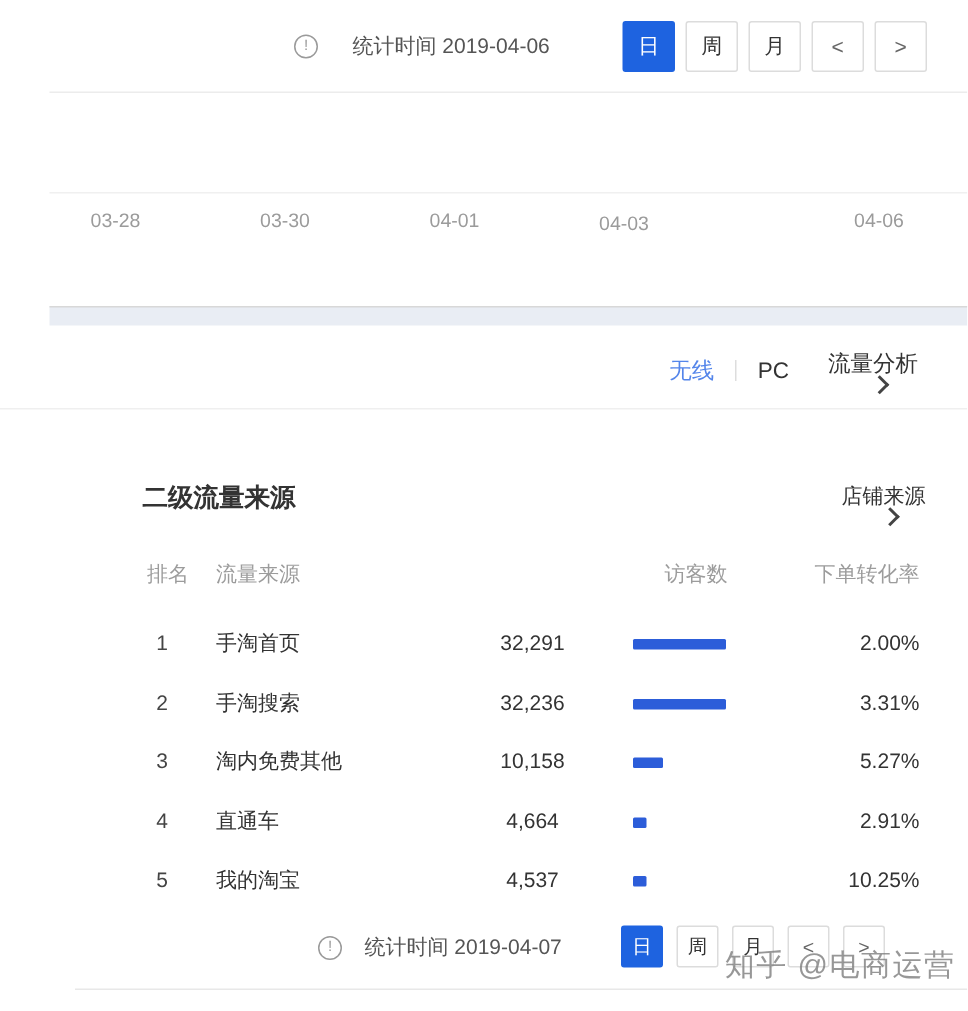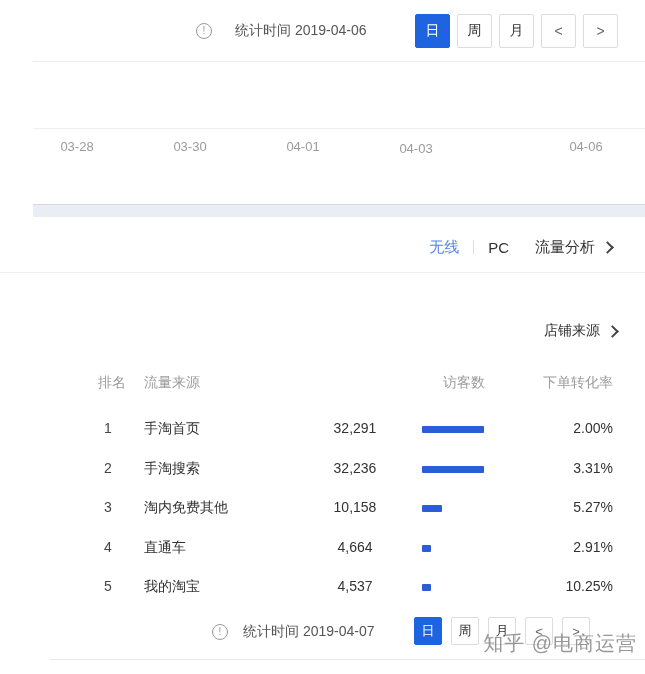--- a/index.html
+++ b/index.html
@@ -26,21 +26,21 @@
   .pbtn.arrow{color:#666;}
   
   .date-tick{position:absolute;transform:translateX(-50%);font-size:13px;color:#9b9b9b;white-space:nowrap;}
   
   .scroll-band{position:absolute;left:33px;right:0;top:204px;height:12px;background:#e9edf4;border-top:1px solid #d8d8d8;cursor:pointer;}
   
   .tabs-row{position:absolute;top:236px;right:33px;height:22px;display:flex;align-items:center;font-size:15px;}
   .tab{cursor:pointer;color:#333;}
   .tab.active{color:#5485ea;}
   .vsep{width:1px;height:14px;background:#ddd;margin:0 14px;}
-  .link{cursor:pointer;color:#333;display:inline-flex;align-items:center;}
+  .link{cursor:pointer;color:#333;display:inline-flex;align-items:center;flex-direction:column;}
   .gap-left{margin-left:26px;}
   .chev{width:7px;height:7px;border-top:2px solid #444;border-right:2px solid #444;transform:rotate(45deg);display:inline-block;margin-left:8px;}
   
   .section-title{position:absolute;left:95px;top:320px;font-size:17px;font-weight:bold;color:#333;}
   .shop-link{position:absolute;top:322px;right:28px;font-size:14px;}
   
   .th{position:absolute;font-size:14px;color:#9c9c9c;white-space:nowrap;}
   .trow{position:absolute;left:0;width:645px;height:30px;}
   .trow .rank{position:absolute;left:98px;width:20px;text-align:center;font-size:14px;color:#444;top:6px;}
   .trow .src{position:absolute;left:144px;font-size:14px;color:#333;top:6px;white-space:nowrap;}
@@ -81,20 +81,21 @@
     <span class="tab active">无线</span>
     <span class="vsep"></span>
     <span class="tab">PC</span>
     <span class="link gap-left">
       <span>流量分析</span>
       <span class="chev"></span>
     </span>
   </div>
   <div class="hline" style="left:0;right:0;top:272px;background:#efefef;"></div>
 
+  <span class="section-title">二级流量来源</span>
   <span class="link shop-link">
     <span>店铺来源</span>
     <span class="chev"></span>
   </span>
 
   <span class="th" style="left:98px;top:374px;">排名</span>
   <span class="th" style="left:144px;top:374px;">流量来源</span>
   <span class="th" style="left:503px;top:374px;width:110px;text-align:right;">下单转化率</span>
   <span class="th" style="left:385px;top:374px;width:100px;text-align:right;">访客数</span>
 

